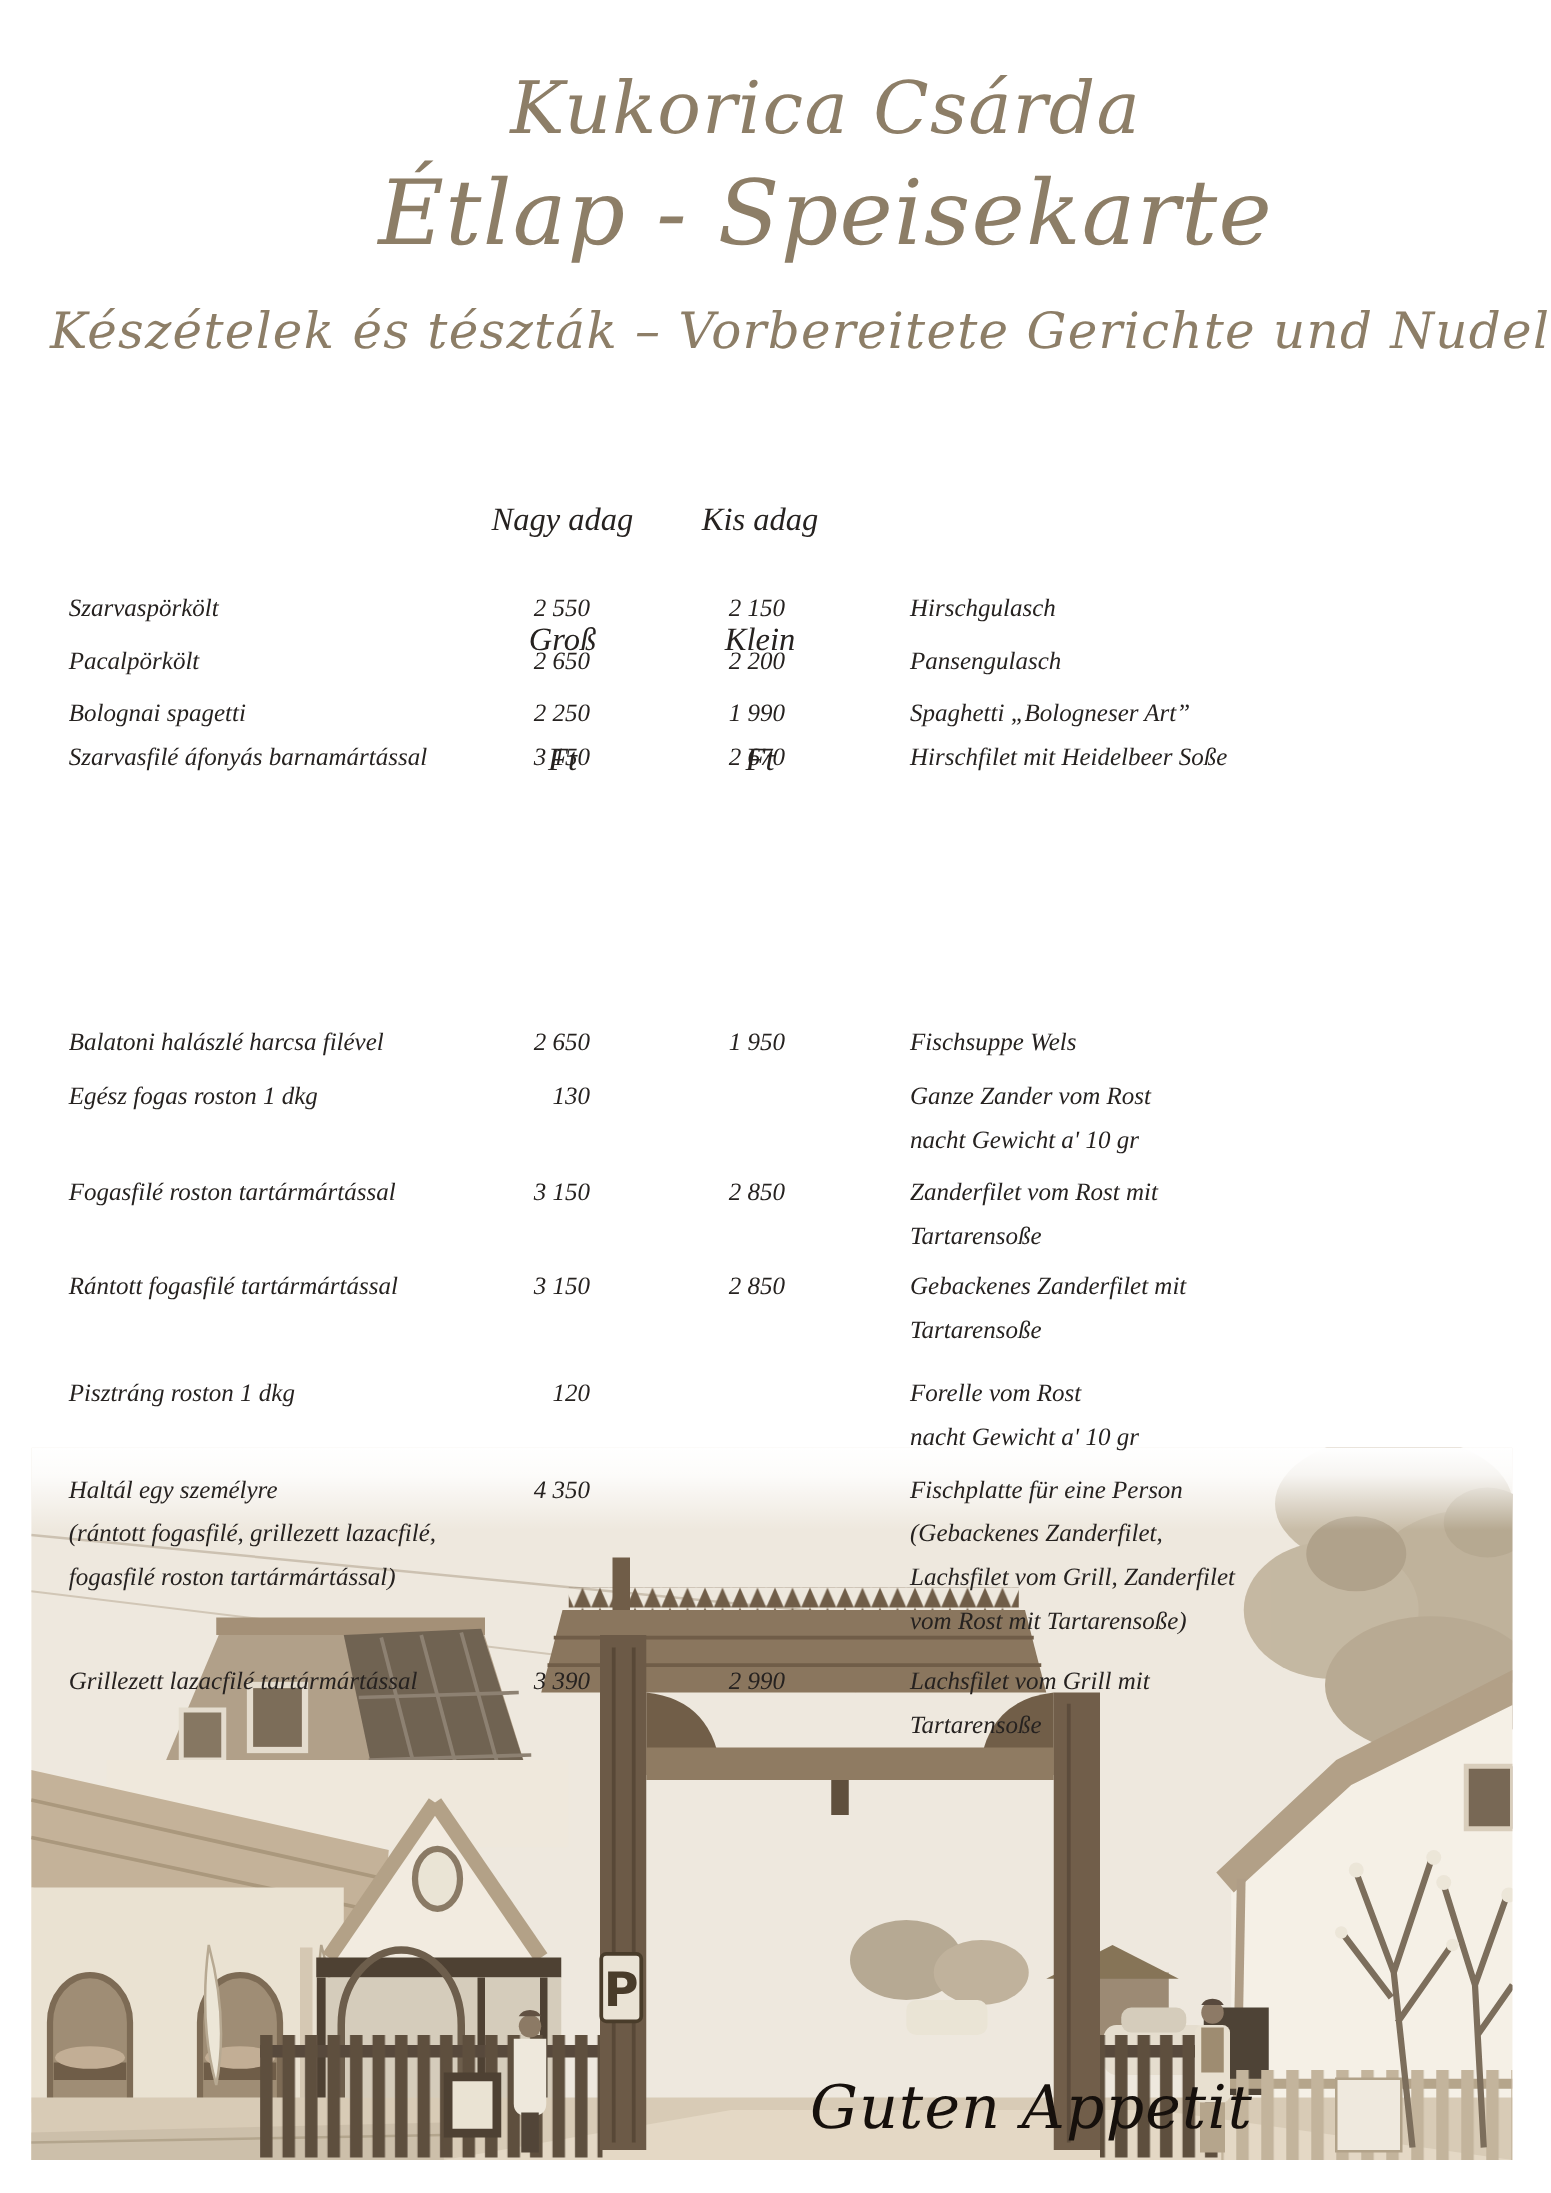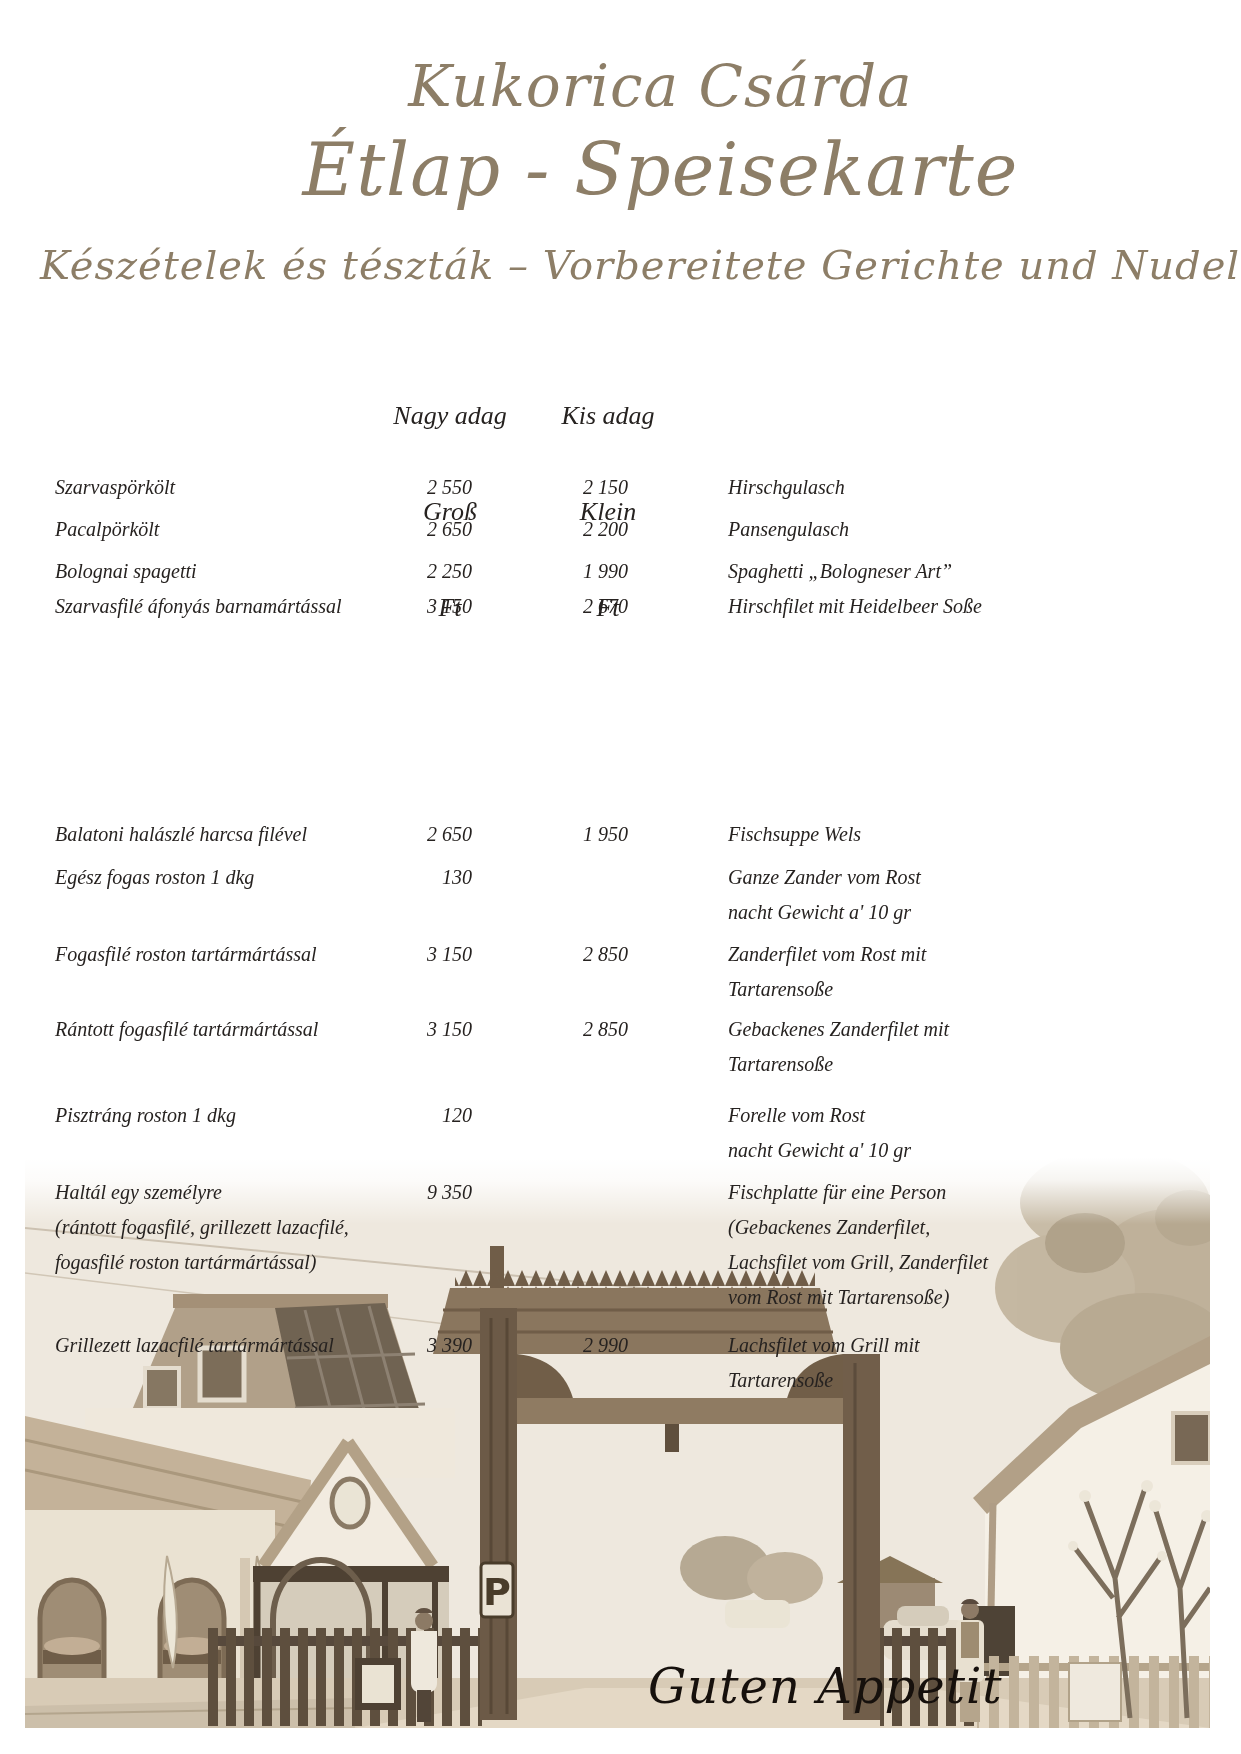--- a/index.html
+++ b/index.html
@@ -305,21 +305,21 @@
     <div class="cell name">Pisztráng roston 1 dkg</div>
     <div class="cell p1">120</div>
     <div class="cell p2"></div>
     <div class="cell de">Forelle vom Rost
 nacht Gewicht a' 10 gr</div>
   </div>
   <div class="row" style="top:1175px">
     <div class="cell name">Haltál egy személyre
 (rántott fogasfilé, grillezett lazacfilé,
 fogasfilé roston tartármártással)</div>
-    <div class="cell p1">9 350</div>
+    <div class="cell p1">4 350</div>
     <div class="cell p2"></div>
     <div class="cell de">Fischplatte für eine Person
 (Gebackenes Zanderfilet,
 Lachsfilet vom Grill, Zanderfilet
 vom Rost mit Tartarensoße)</div>
   </div>
   <div class="row" style="top:1328px">
     <div class="cell name">Grillezett lazacfilé tartármártással</div>
     <div class="cell p1">3 390</div>
     <div class="cell p2">2 990</div>

